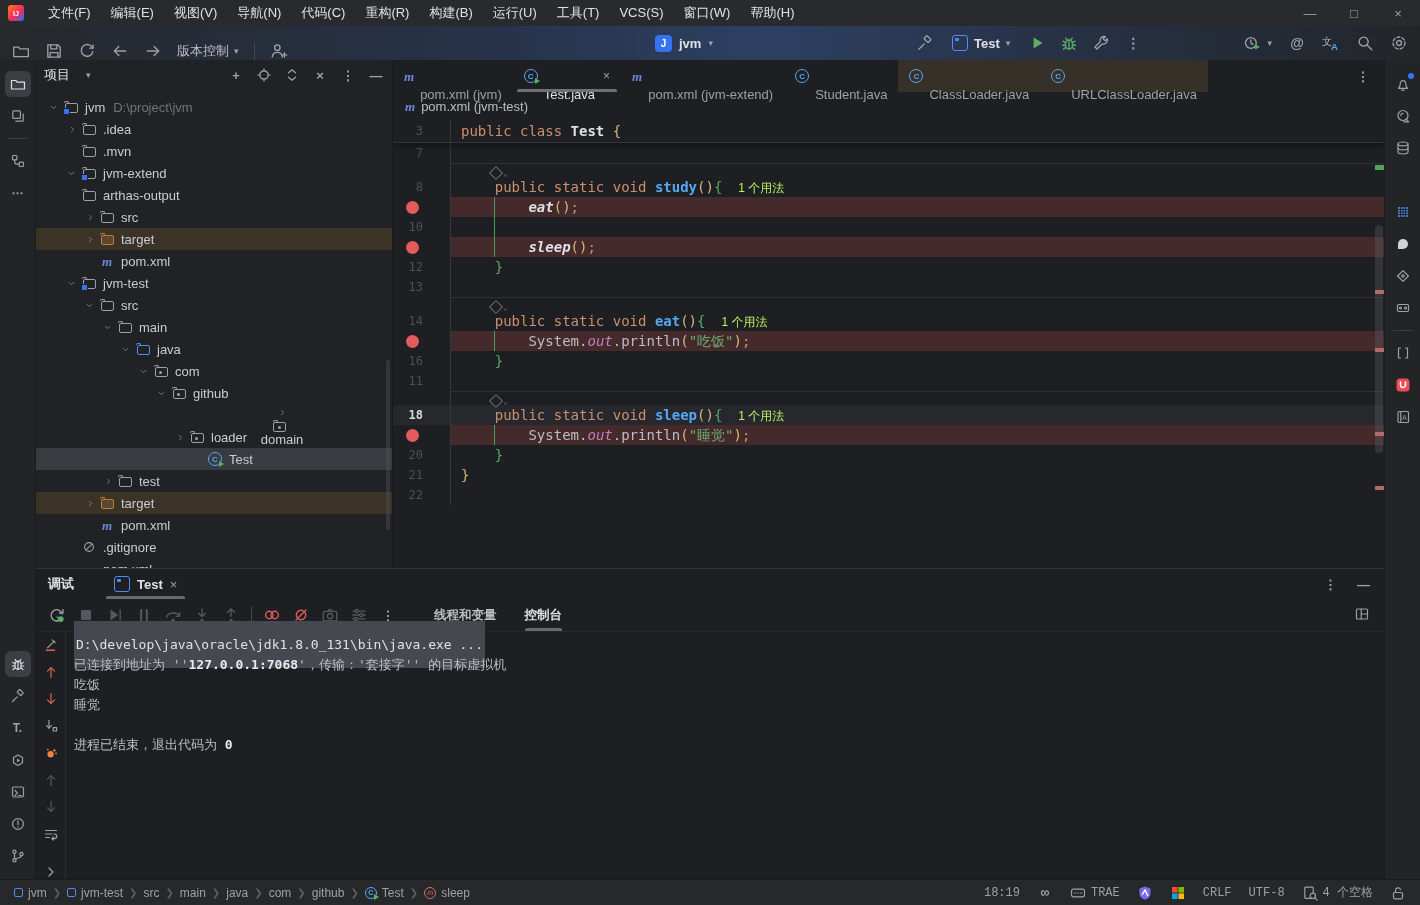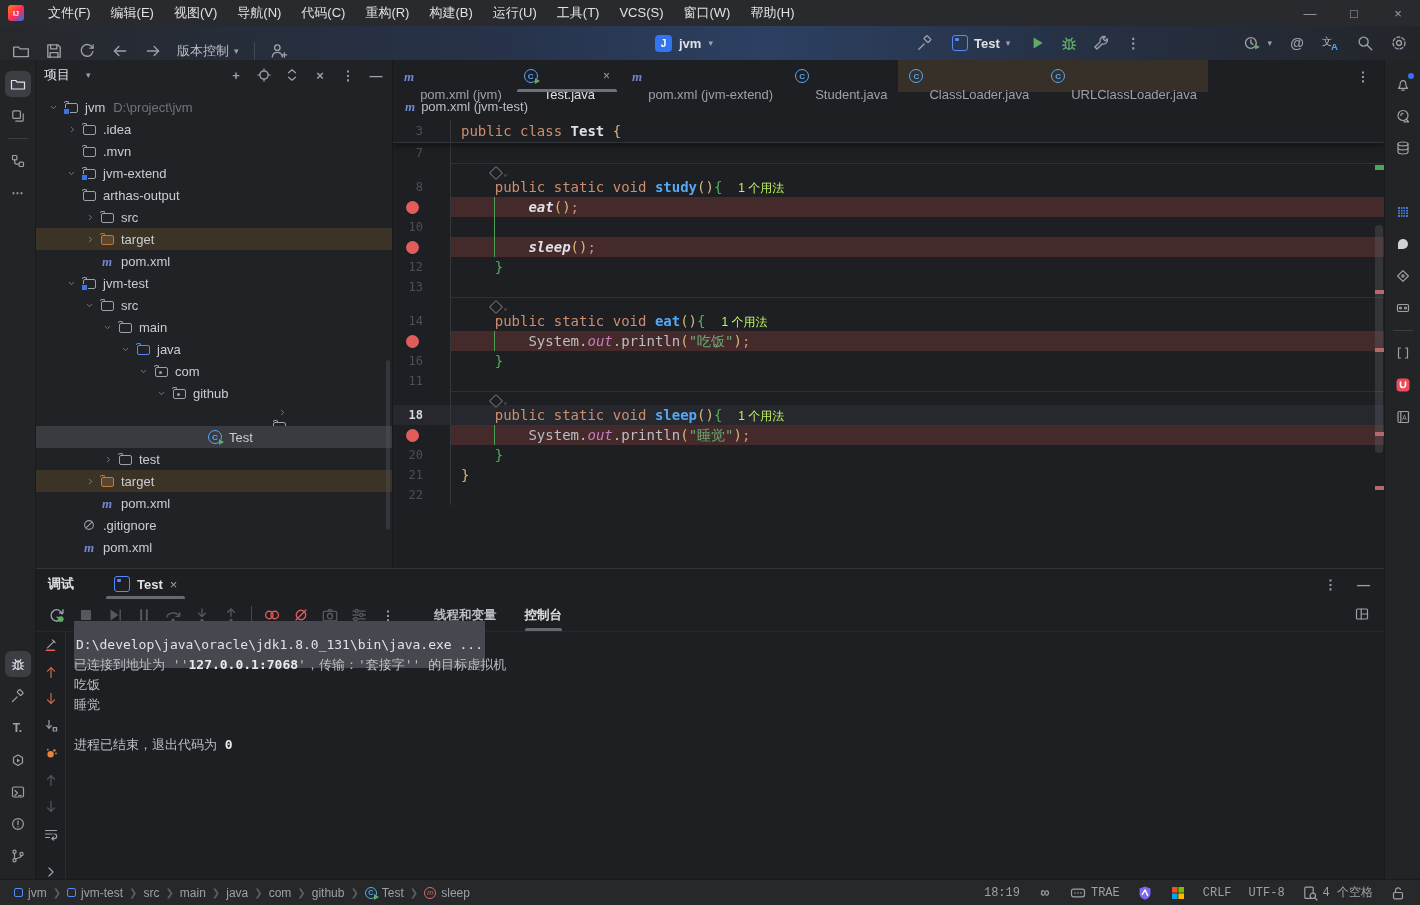--- a/index.html
+++ b/index.html
@@ -635,20 +635,31 @@
           <span class="tchev">
             <svg viewBox="0 0 16 16" fill="none" stroke="currentColor" stroke-width="1.2" stroke-linecap="round" stroke-linejoin="round">
               <path d="M6 4l4 4-4 4"></path>
             </svg>
           </span>
           <span class="ticon">
             <span class="fld pkg"></span>
           </span>
           <span class="tlabel">domain</span>
         </div>
+        <div class="trow" style="padding-left: 136px;">
+          <span class="tchev">
+            <svg viewBox="0 0 16 16" fill="none" stroke="currentColor" stroke-width="1.2" stroke-linecap="round" stroke-linejoin="round">
+              <path d="M6 4l4 4-4 4"></path>
+            </svg>
+          </span>
+          <span class="ticon">
+            <span class="fld pkg"></span>
+          </span>
+          <span class="tlabel">loader</span>
+        </div>
         <div class="trow sel" style="padding-left: 154px;">
           <span class="tchev"></span>
           <span class="ticon">
             <span class="clsw run">C</span>
           </span>
           <span class="tlabel">Test</span>
         </div>
         <div class="trow" style="padding-left: 64px;">
           <span class="tchev">
             <svg viewBox="0 0 16 16" fill="none" stroke="currentColor" stroke-width="1.2" stroke-linecap="round" stroke-linejoin="round">

